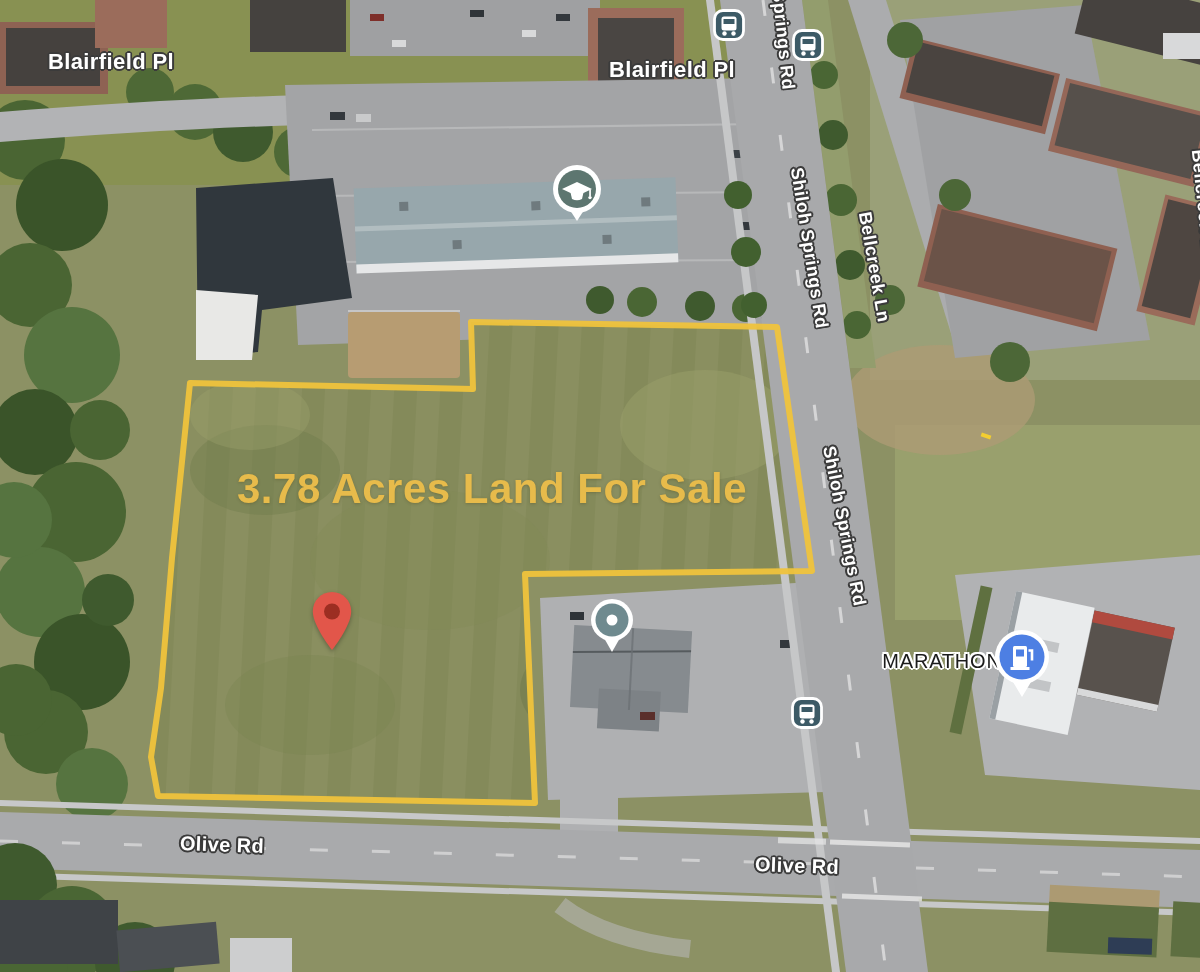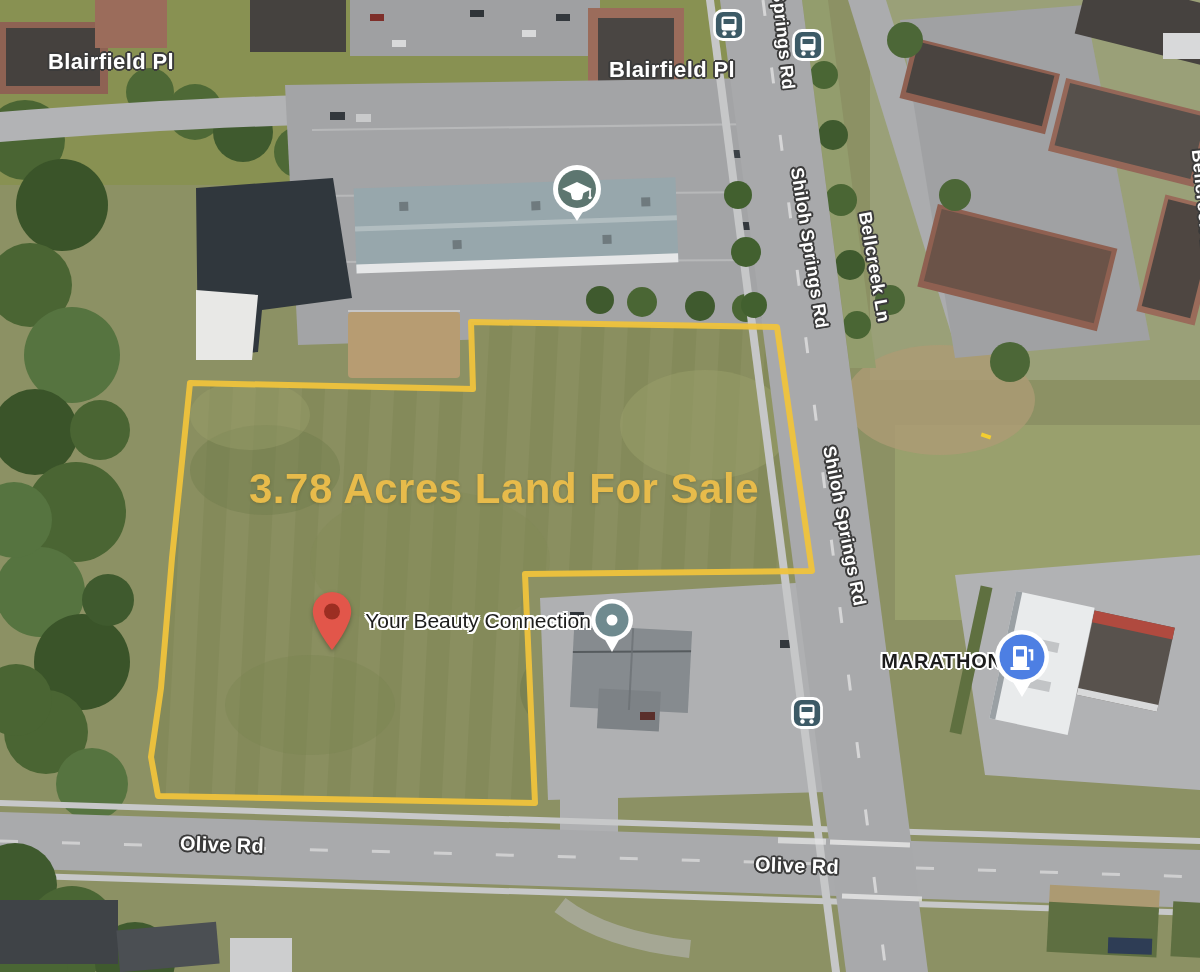--- a/index.html
+++ b/index.html
@@ -36,24 +36,24 @@
 
   .poi-label {
     position:absolute; transform:translate(-50%,-50%);
     color:#1c1c1c; white-space:nowrap;
     text-shadow:
       -1.6px -1.6px 0 #fff, 1.6px -1.6px 0 #fff,
       -1.6px 1.6px 0 #fff, 1.6px 1.6px 0 #fff,
       -2px 0 0 #fff, 2px 0 0 #fff, 0 -2px 0 #fff, 0 2px 0 #fff;
   }
   #poi-0 { left:478px; top:621px; font-size:21px; font-weight:500; }
-  #poi-1 { left:942px; top:661px; font-size:20px; font-weight:700; letter-spacing:.8px; }
+  #poi-1 { left:942px; top:661px; font-size:20px; font-weight:400; letter-spacing:.8px; }
 
   .sale-title {
-    position:absolute; left:504px; top:489px; transform:translate(-50%,-50%);
+    position:absolute; left:492px; top:489px; transform:translate(-50%,-50%);
     font-size:42px; font-weight:700; letter-spacing:.5px; white-space:nowrap;
     color:#E7BB4B; text-shadow:0 1px 3px rgba(60,50,10,.25);
   }
 
   
   .marker { position:absolute; }
   #marker-school { left:551px; top:163px; width:52px; height:62px; }
   #marker-beauty { left:589px; top:598px; width:46px; height:58px; }
   #marker-gas    { left:993px; top:629px; width:58px; height:72px; }
   #marker-pin    { left:310px; top:590px; width:44px; height:62px; filter:drop-shadow(0 2px 2px rgba(0,0,0,.3)); }
@@ -298,21 +298,20 @@
   <div class="road-label" id="rl-0">Blairfield Pl</div>
   <div class="road-label" id="rl-1">Blairfield Pl</div>
   <div class="road-label" id="rl-2">Springs Rd</div>
   <div class="road-label" id="rl-3">Shiloh Springs Rd</div>
   <div class="road-label" id="rl-4">Bellcreek Ln</div>
   <div class="road-label" id="rl-5">Bellcreek Ln</div>
   <div class="road-label" id="rl-6">Shiloh Springs Rd</div>
   <div class="road-label" id="rl-7">Olive Rd</div>
   <div class="road-label" id="rl-8">Olive Rd</div>
 
-  <div class="poi-label" id="poi-0">Your Beauty Connection</div>
   <div class="poi-label" id="poi-1">MARATHON</div>
 
   <div class="sale-title">3.78 Acres Land For Sale</div>
 
   <div class="marker" id="marker-school">
     <svg width="52" height="62" viewBox="0 0 52 62">
       <polygon points="26,58 17,44 35,44" fill="#fff"></polygon>
       <circle cx="26" cy="26" r="24" fill="#fff"></circle>
       <circle cx="26" cy="26" r="19" fill="#5D7670"></circle>
       <g fill="#fff">

